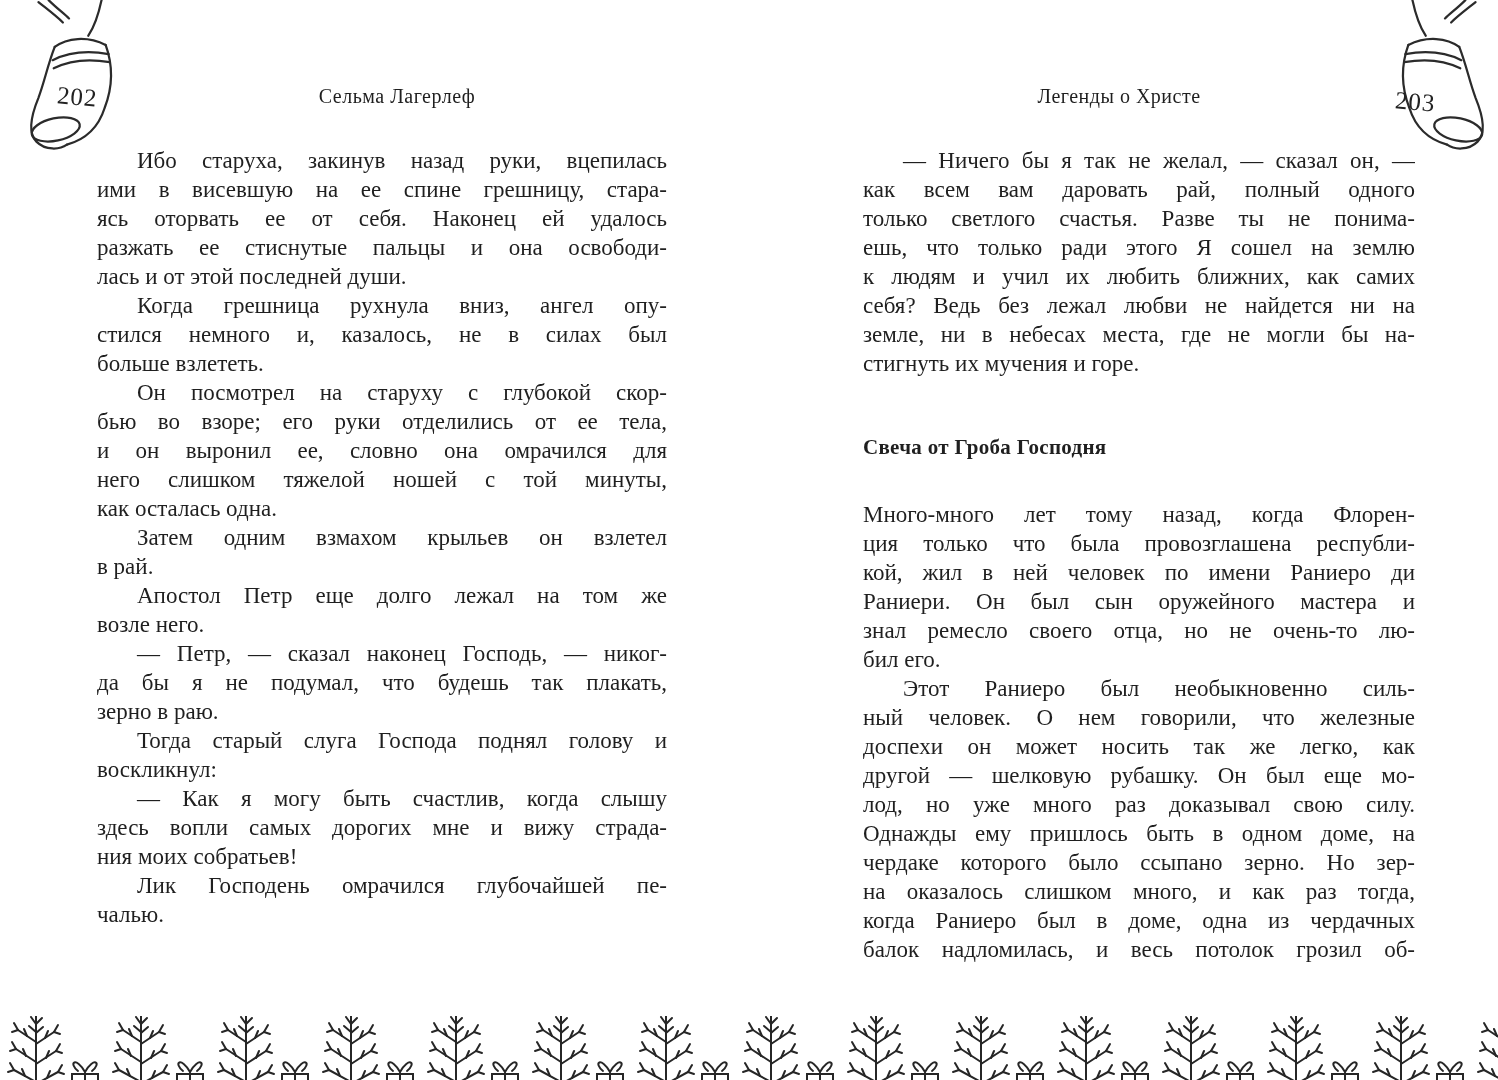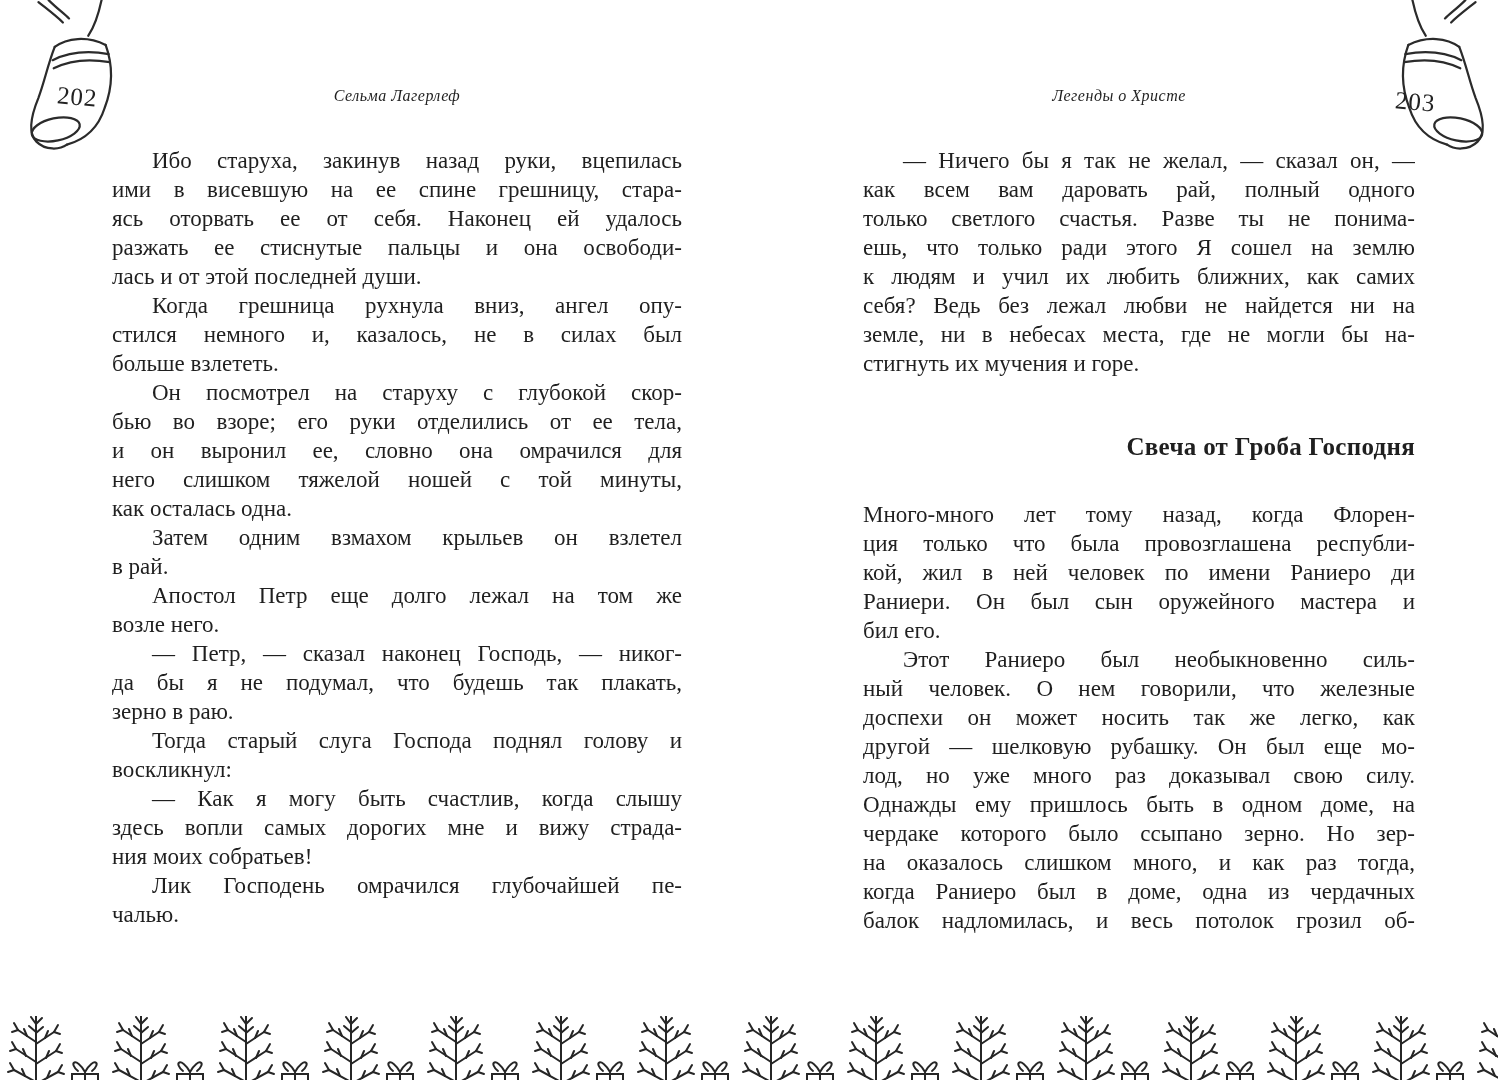--- a/index.html
+++ b/index.html
@@ -7,40 +7,40 @@
     position:relative;
     width:1498px;height:1080px;
     background:#ffffff;
     overflow:hidden;
     font-family:"Liberation Serif","DejaVu Serif",serif;
     color:#1f1f1f;
   }
   
   .running-head{
     position:absolute;top:80px;height:32px;
-    text-align:center;font-style:italic;font-size:16px;line-height:32px;
+    text-align:center;font-size:20px;line-height:32px;
     letter-spacing:.5px;
   }
   .running-head.left{left:112px;width:570px;}
   .running-head.right{left:843px;width:552px;}
   
   .text-col{position:absolute;top:146px;font-size:23px;}
-  .text-col.left{left:112px;width:570px;}
+  .text-col.left{left:97px;width:570px;}
   .text-col.right{left:863px;width:552px;}
   .line{
     line-height:29px;height:29px;
     text-align:justify;text-align-last:left;
     white-space:normal;overflow:hidden;
   }
   .line.just{text-align-last:justify;}
   .line.indent{text-indent:40px;}
   .chapter-heading{
     margin:52px 0 36px 0;
-    font-size:25px;line-height:34px;font-weight:bold;
-    text-align:right;letter-spacing:.3px;
+    font-size:21px;line-height:34px;font-weight:bold;
+    text-align:left;letter-spacing:.3px;
   }
   
   .stocking{position:absolute;top:0;width:112px;height:158px;}
   .stocking.left{left:14px;}
   .stocking.right{left:1388px;transform:scaleX(-1);}
   .page-num{
     position:absolute;font-size:25px;letter-spacing:1px;color:#222;
   }
   .page-num.left{left:57px;top:83px;transform:rotate(5deg);}
   .page-num.right{left:1395px;top:88px;transform:rotate(5deg);}
@@ -128,20 +128,21 @@
         <div class="line just">себя? Ведь без лежал любви не найдется ни на</div>
         <div class="line just">земле, ни в небесах места, где не могли бы на-</div>
         <div class="line">стигнуть их мучения и горе.</div>
       </div>
     <h2 class="chapter-heading">Свеча от Гроба Господня</h2>
     <div id="right-col-after">
         <div class="line just">Много-много лет тому назад, когда Флорен-</div>
         <div class="line just">ция только что была провозглашена республи-</div>
         <div class="line just">кой, жил в ней человек по имени Раниеро ди</div>
         <div class="line just">Раниери. Он был сын оружейного мастера и</div>
+        <div class="line just">знал ремесло своего отца, но не очень-то лю-</div>
         <div class="line">бил его.</div>
         <div class="line just indent">Этот Раниеро был необыкновенно силь-</div>
         <div class="line just">ный человек. О нем говорили, что железные</div>
         <div class="line just">доспехи он может носить так же легко, как</div>
         <div class="line just">другой — шелковую рубашку. Он был еще мо-</div>
         <div class="line just">лод, но уже много раз доказывал свою силу.</div>
         <div class="line just">Однажды ему пришлось быть в одном доме, на</div>
         <div class="line just">чердаке которого было ссыпано зерно. Но зер-</div>
         <div class="line just">на оказалось слишком много, и как раз тогда,</div>
         <div class="line just">когда Раниеро был в доме, одна из чердачных</div>

